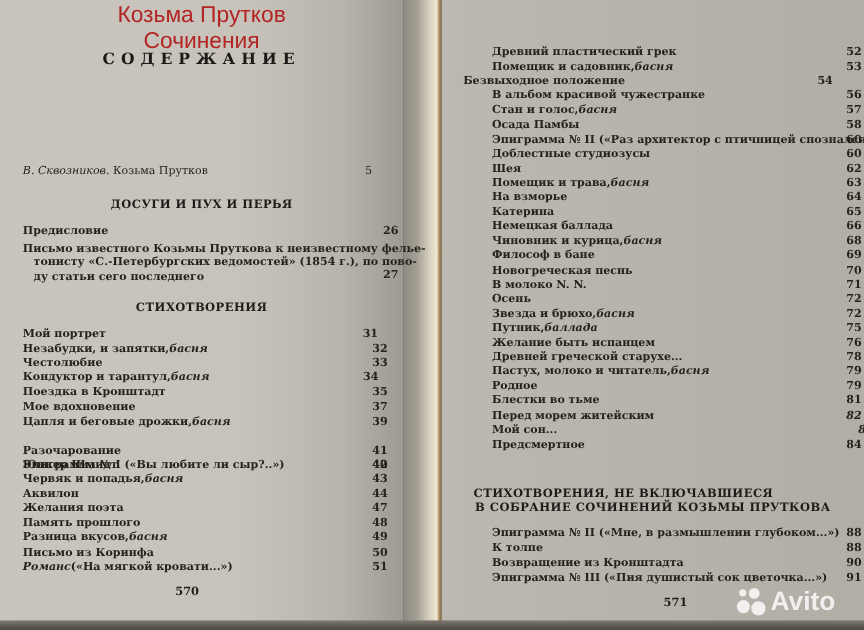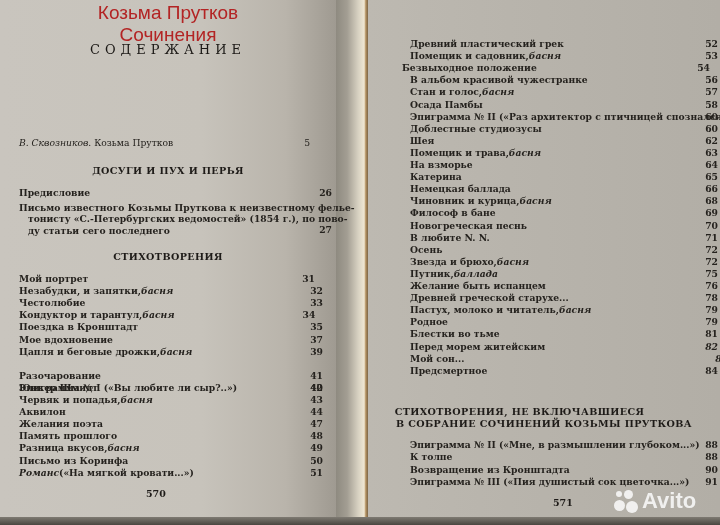--- a/index.html
+++ b/index.html
@@ -27,21 +27,21 @@
 
     
     .brand-title {
       position: absolute; left: 0; width: 336px; text-align: center;
       font-family: "Liberation Sans", sans-serif; color: #b32424; font-size: 19px; line-height: 22px;
     }
     .brand-title.t1 { top: 2px; }
     .brand-title.t2 { top: 24px; }
     .toc-heading {
       position: absolute; left: 0; top: 42px; width: 336px; text-align: center;
-      font-weight: normal; font-size: 13px; letter-spacing: 5px; color: #1c1916;
+      font-weight: bold; font-size: 13px; letter-spacing: 5px; color: #1c1916;
     }
 
     .entry {
       position: absolute; font-size: 9.2px; line-height: 12px; white-space: nowrap;
       font-weight: bold; color: #25221e;
     }
     .entry .title { display: inline-block; }
     .entry .note { font-style: italic; }
     .entry .page { position: absolute; text-align: right; width: 28px; }
 
@@ -112,35 +112,35 @@
       <div class="entry" style="left: 19px; top: 442.4px;"><span class="title">Разница вкусов, </span><span class="note">басня</span><span class="page" style="left: 276px;">49</span></div>
       <div class="entry" style="left: 19px; top: 454.5px;"><span class="title">Письмо из Коринфа</span><span class="note"></span><span class="page" style="left: 276px;">50</span></div>
       <div class="entry" style="left: 19px; top: 466.6px;"><span class="note">Романс</span><span class="title"> («На мягкой кровати...»)</span><span class="page" style="left: 276px;">51</span></div>
     </div>
 
   <div class="folio" style="left:146px; top:488px;">570</div>
 
   <div id="right-list">
       <div class="entry" style="left: 410px; top: 38px;"><span class="title">Древний пластический грек</span><span class="note"></span><span class="page" style="left: 280px;">52</span></div>
       <div class="entry" style="left: 410px; top: 50.1px;"><span class="title">Помещик и садовник, </span><span class="note">басня</span><span class="page" style="left: 280px;">53</span></div>
-      <div class="entry" style="left: 402px; top: 62.2px;"><span class="title">Безвыходное положение</span><span class="note"></span><span class="page" style="left: 280px;">54</span></div>
+      <div class="entry" style="left: 386px; top: 62.2px;"><span class="title">Безвыходное положение</span><span class="note"></span><span class="page" style="left: 280px;">54</span></div>
       <div class="entry" style="left: 410px; top: 74.3px;"><span class="title">В альбом красивой чужестранке</span><span class="note"></span><span class="page" style="left: 280px;">56</span></div>
       <div class="entry" style="left: 410px; top: 86.4px;"><span class="title">Стан и голос, </span><span class="note">басня</span><span class="page" style="left: 280px;">57</span></div>
       <div class="entry" style="left: 410px; top: 98.5px;"><span class="title">Осада Памбы</span><span class="note"></span><span class="page" style="left: 280px;">58</span></div>
       <div class="entry" style="left: 410px; top: 110.6px;"><span class="title">Эпиграмма № II («Раз архитектор с птичницей спознался...»)</span><span class="note"></span><span class="page" style="left: 280px;">60</span></div>
       <div class="entry" style="left: 410px; top: 122.7px;"><span class="title">Доблестные студиозусы</span><span class="note"></span><span class="page" style="left: 280px;">60</span></div>
       <div class="entry" style="left: 410px; top: 134.8px;"><span class="title">Шея</span><span class="note"></span><span class="page" style="left: 280px;">62</span></div>
       <div class="entry" style="left: 410px; top: 146.9px;"><span class="title">Помещик и трава, </span><span class="note">басня</span><span class="page" style="left: 280px;">63</span></div>
       <div class="entry" style="left: 410px; top: 159px;"><span class="title">На взморье</span><span class="note"></span><span class="page" style="left: 280px;">64</span></div>
       <div class="entry" style="left: 410px; top: 171.1px;"><span class="title">Катерина</span><span class="note"></span><span class="page" style="left: 280px;">65</span></div>
       <div class="entry" style="left: 410px; top: 183.2px;"><span class="title">Немецкая баллада</span><span class="note"></span><span class="page" style="left: 280px;">66</span></div>
       <div class="entry" style="left: 410px; top: 195.3px;"><span class="title">Чиновник и курица, </span><span class="note">басня</span><span class="page" style="left: 280px;">68</span></div>
       <div class="entry" style="left: 410px; top: 207.4px;"><span class="title">Философ в бане</span><span class="note"></span><span class="page" style="left: 280px;">69</span></div>
       <div class="entry" style="left: 410px; top: 219.5px;"><span class="title">Новогреческая песнь</span><span class="note"></span><span class="page" style="left: 280px;">70</span></div>
-      <div class="entry" style="left: 410px; top: 231.6px;"><span class="title">В любите N. N.</span><span class="note"></span><span class="page" style="left: 280px;">71</span></div>
+      <div class="entry" style="left: 410px; top: 231.6px;"><span class="title">В молоко N. N.</span><span class="note"></span><span class="page" style="left: 280px;">71</span></div>
       <div class="entry" style="left: 410px; top: 243.7px;"><span class="title">Осень</span><span class="note"></span><span class="page" style="left: 280px;">72</span></div>
       <div class="entry" style="left: 410px; top: 255.8px;"><span class="title">Звезда и брюхо, </span><span class="note">басня</span><span class="page" style="left: 280px;">72</span></div>
       <div class="entry" style="left: 410px; top: 267.9px;"><span class="title">Путник, </span><span class="note">баллада</span><span class="page" style="left: 280px;">75</span></div>
       <div class="entry" style="left: 410px; top: 280px;"><span class="title">Желание быть испанцем</span><span class="note"></span><span class="page" style="left: 280px;">76</span></div>
       <div class="entry" style="left: 410px; top: 292.1px;"><span class="title">Древней греческой старухе...</span><span class="note"></span><span class="page" style="left: 280px;">78</span></div>
       <div class="entry" style="left: 410px; top: 304.2px;"><span class="title">Пастух, молоко и читатель, </span><span class="note">басня</span><span class="page" style="left: 280px;">79</span></div>
       <div class="entry" style="left: 410px; top: 316.3px;"><span class="title">Родное</span><span class="note"></span><span class="page" style="left: 280px;">79</span></div>
       <div class="entry" style="left: 410px; top: 328.4px;"><span class="title">Блестки во тьме</span><span class="note"></span><span class="page" style="left: 280px;">81</span></div>
       <div class="entry" style="left: 410px; top: 340.5px;"><span class="title">Перед морем житейским</span><span class="note"></span><span class="page" style="left: 280px; font-style: italic;">82</span></div>
       <div class="entry" style="left: 410px; top: 352.6px;"><span class="title">Мой сон...</span><span class="note"></span><span class="page" style="left: 290px; font-style: italic;">83</span></div>

